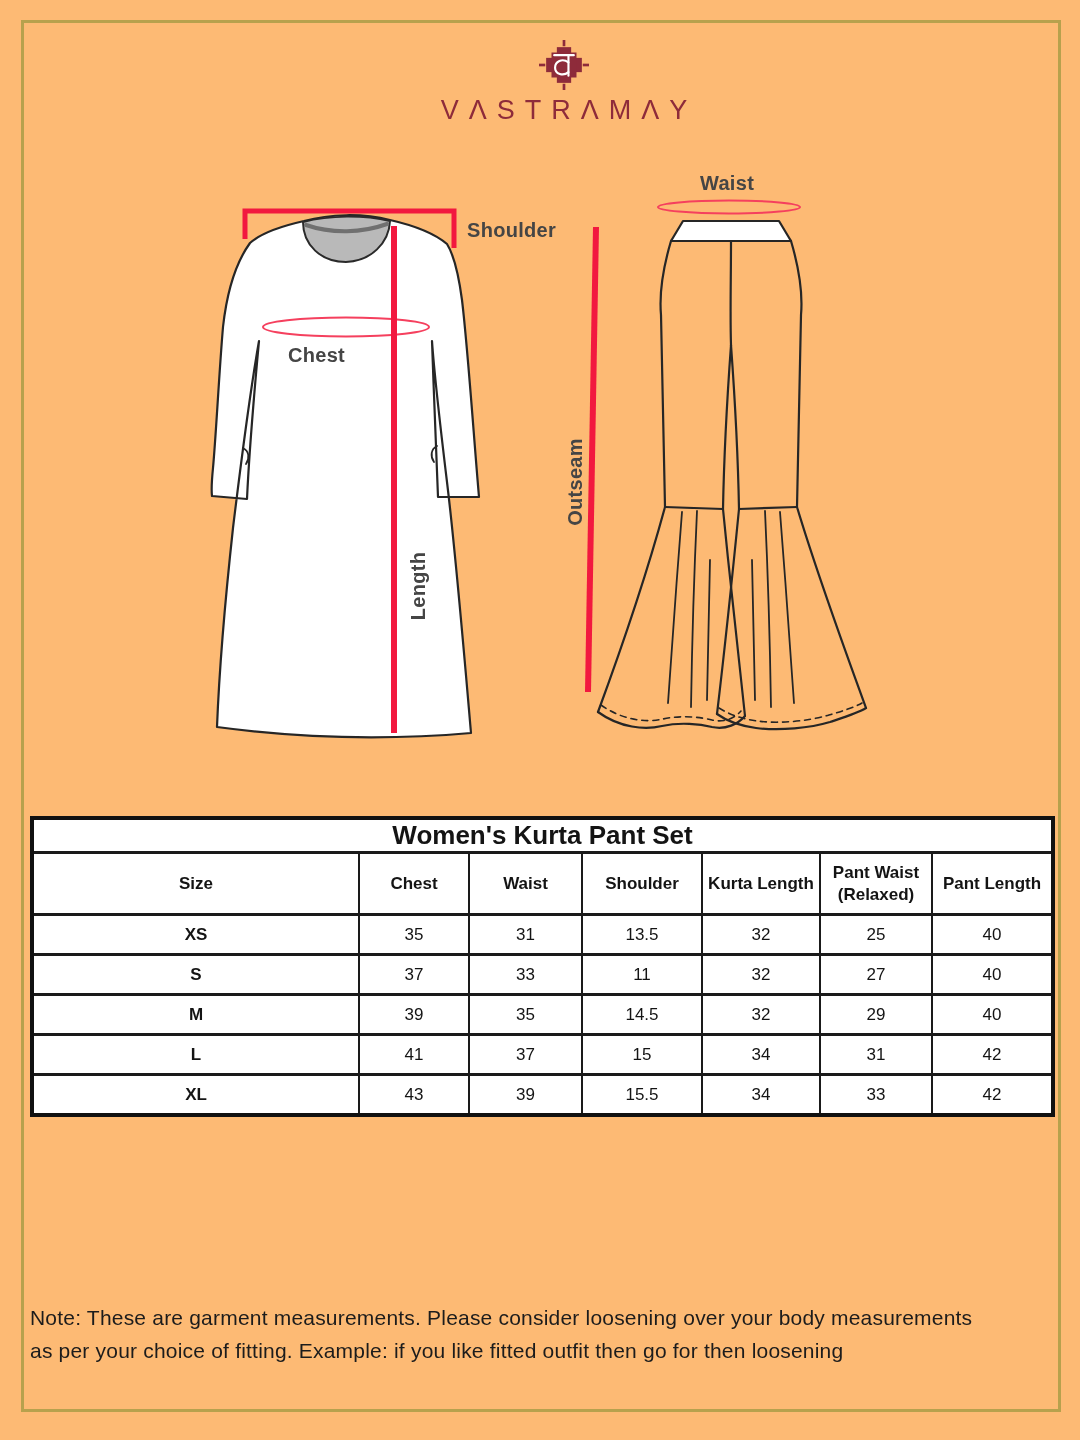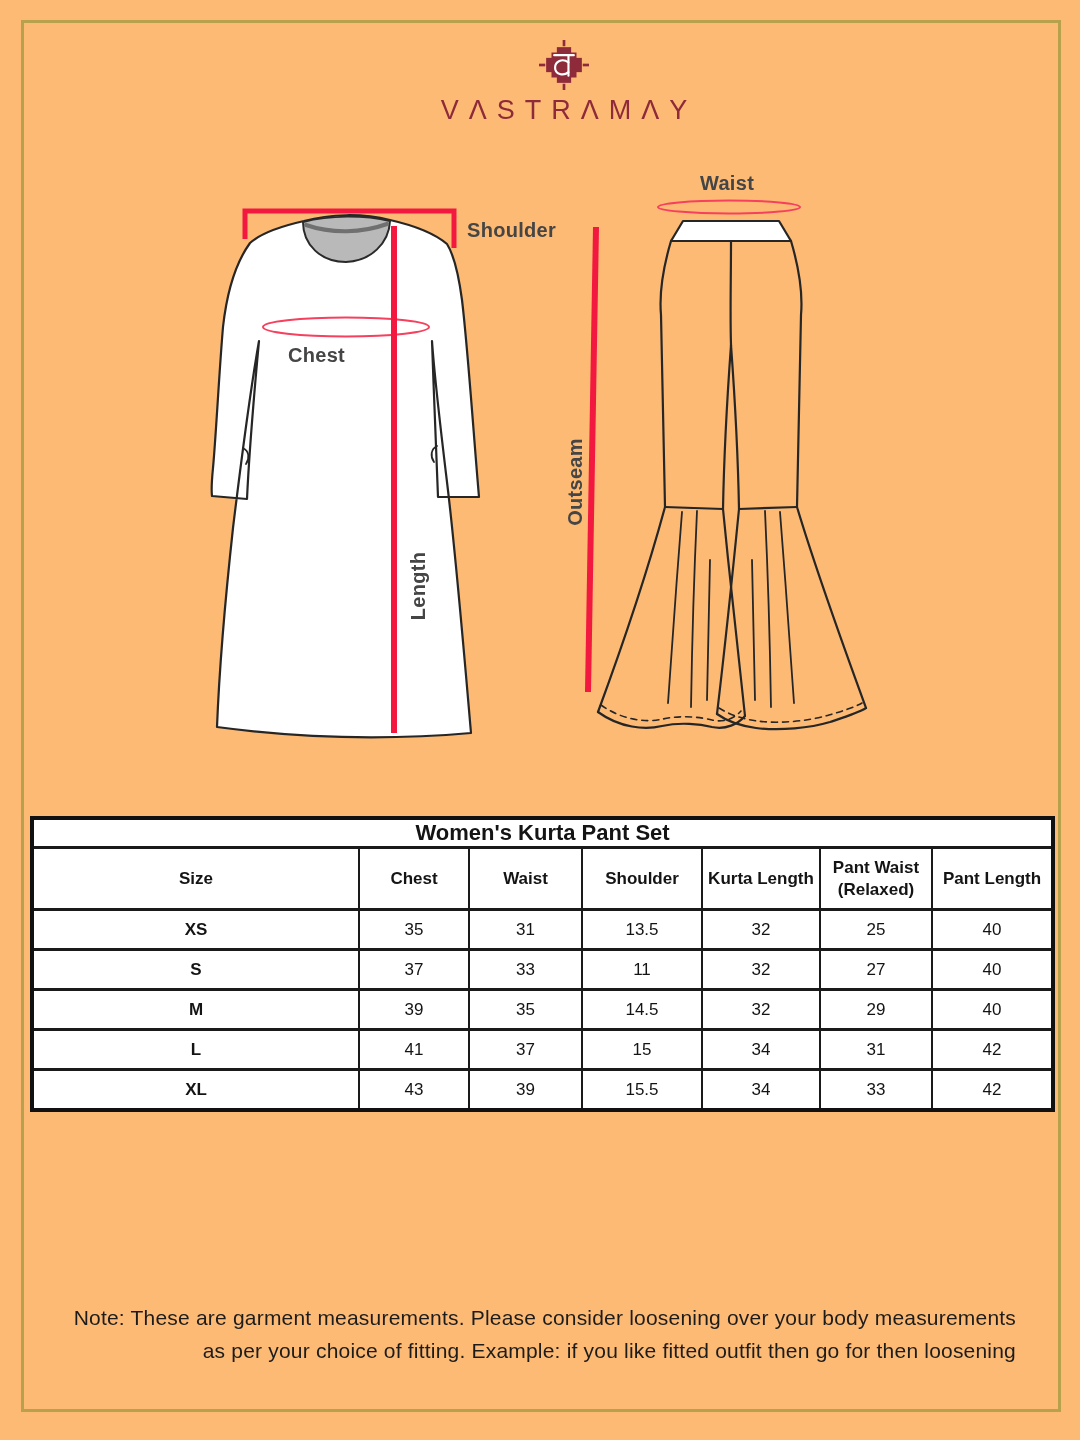--- a/index.html
+++ b/index.html
@@ -36,28 +36,28 @@
   
   table.size-table {
     position:absolute; left:30px; top:816px; width:1021px;
     border-collapse:collapse; table-layout:fixed; background:#fff;
     color:#141414; text-align:center; border:4px solid #111;
   }
   .size-table td {
     border:2px solid #1a1a1a; border-top-width:3px; border-bottom-width:3px;
     padding:0 4px; vertical-align:middle; overflow:hidden;
   }
-  .size-table tr.row-title td {border-bottom-width:2px; height:26px; font-weight:bold; font-size:22px;}
+  .size-table tr.row-title td {border-bottom-width:2px; height:26px; font-weight:bold; font-size:26px;}
   .size-table tr.row-subtitle td {border-top-width:2px; height:23px; font-size:18px;}
   .size-table tr.row-header td {height:59px; font-weight:bold; font-size:17px; line-height:1.25;}
   .size-table tr.row-data td {height:37px; font-size:17px;}
   .size-table td.col-size {font-weight:bold;}
   
   .note {
-    position:absolute; top:1301px; left:30px; width:986px; text-align:right;
+    position:absolute; top:1301px; left:30px; width:986px; text-align:left;
     font-size:21px; line-height:33px; color:#1c1c1c; letter-spacing:0.2px;
   }
 </style>
 </head>
 <body>
 
 <div class="page">
 
   <div class="gold-frame"></div>
 

